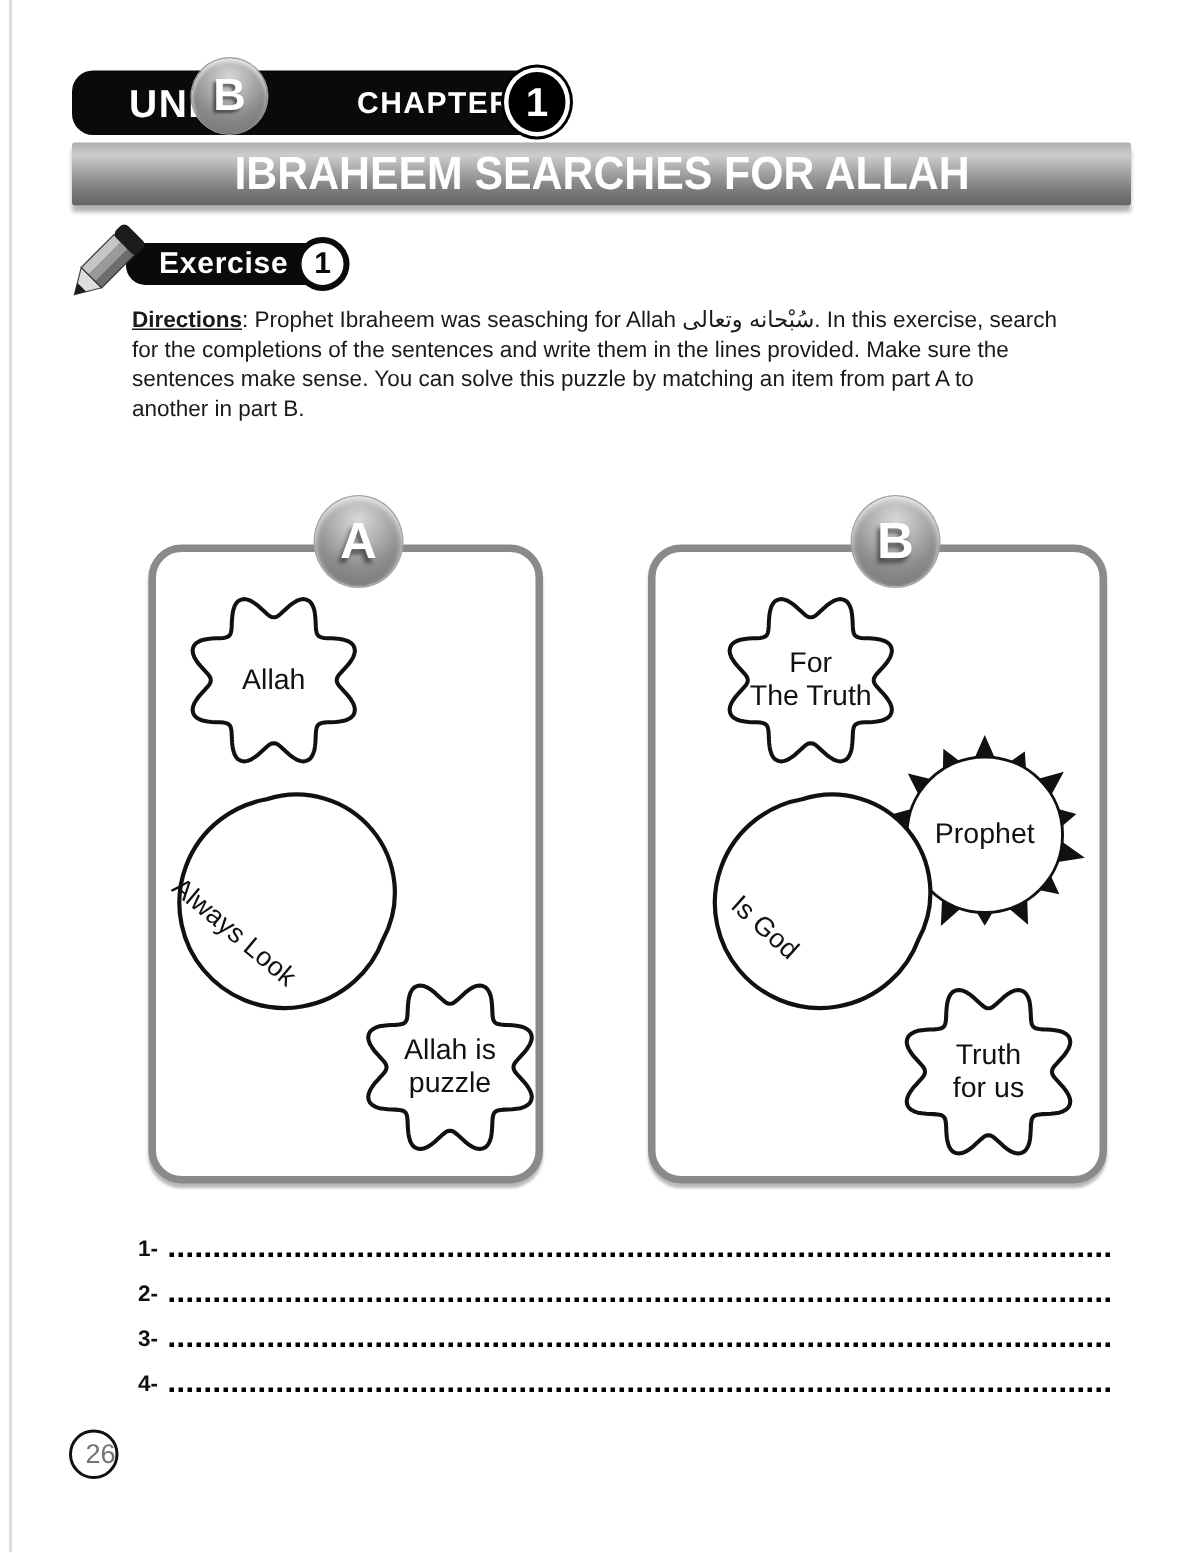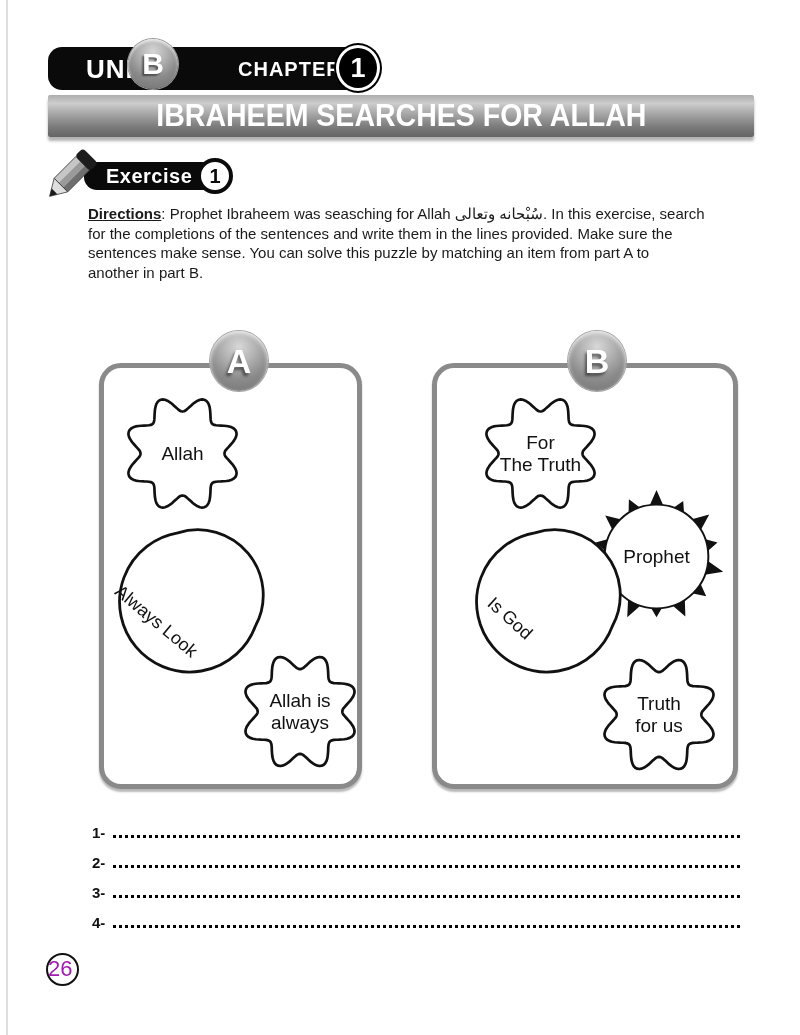--- a/index.html
+++ b/index.html
@@ -82,21 +82,21 @@
   .cres-path { fill:#fff; stroke:#111; stroke-width:3; stroke-linejoin:round; }
 
   
   .answers { position:absolute; left:92px; top:812px; width:648px; }
   .ans-row { height:30px; display:flex; align-items:flex-end; }
   .ans-num { font-weight:bold; font-size:15px; line-height:15px; margin-bottom:2px; }
   .ans-dots { flex:1; border-bottom:3px dotted #000; margin:0 0 4px 8px; height:10px; }
 
   
   .page-num { position:absolute; left:46px; top:953px; width:33px; height:33px; border-radius:50%;
-              border:2.5px solid #111; text-align:left; line-height:28px; font-size:22px; color:#a21caf; }
+              border:2.5px solid #111; text-align:right; line-height:28px; font-size:18px; color:#737373; }
 </style>
 </head>
 <body>
 
 <div class="page">
   <div class="scan-edge"></div>
 
   <div class="unit-bar">
     <span class="unit-label">UNIT</span>
     <span class="unit-badge">B</span>
@@ -142,21 +142,21 @@
       <svg viewBox="0 0 152 152">
           <path class="cres-path" d="M 64 2 A 75 75 0 1 0 147 102 A 70 70 0 0 0 64 2 Z"></path>
         </svg>
       <div class="cres-text">Always Look</div>
     </div>
     <div class="shape shape-star2">
       <svg viewBox="0 0 140 140">
           <path class="wavy-path" d="M117.0,70.0L117.3,71.7L118.2,73.4L119.7,75.2L121.5,77.2L123.6,79.5L125.7,81.8L127.6,84.4L129.2,87.0L130.2,89.6L130.6,92.0L130.2,94.3L129.2,96.4L127.5,98.0L125.2,99.3L122.4,100.3L119.3,100.8L116.2,101.1L113.1,101.3L110.2,101.4L107.6,101.6L105.5,102.0L103.9,102.7L102.7,103.9L102.0,105.5L101.6,107.6L101.4,110.2L101.3,113.1L101.1,116.2L100.8,119.3L100.3,122.4L99.3,125.2L98.0,127.5L96.4,129.2L94.3,130.2L92.0,130.6L89.6,130.2L87.0,129.2L84.4,127.6L81.8,125.7L79.5,123.6L77.2,121.5L75.2,119.7L73.4,118.2L71.7,117.3L70.0,117.0L68.3,117.3L66.6,118.2L64.8,119.7L62.8,121.5L60.5,123.6L58.2,125.7L55.6,127.6L53.0,129.2L50.4,130.2L48.0,130.6L45.7,130.2L43.6,129.2L42.0,127.5L40.7,125.2L39.8,122.4L39.2,119.3L38.9,116.2L38.7,113.1L38.6,110.2L38.4,107.6L38.0,105.5L37.3,103.9L36.1,102.7L34.5,102.0L32.4,101.6L29.8,101.4L26.9,101.3L23.8,101.1L20.7,100.8L17.6,100.3L14.8,99.3L12.5,98.0L10.8,96.4L9.8,94.3L9.4,92.0L9.8,89.6L10.8,87.0L12.4,84.4L14.3,81.8L16.4,79.5L18.5,77.2L20.3,75.2L21.8,73.4L22.7,71.7L23.0,70.0L22.7,68.3L21.8,66.6L20.3,64.8L18.5,62.8L16.4,60.5L14.3,58.2L12.4,55.6L10.8,53.0L9.8,50.4L9.4,48.0L9.8,45.7L10.8,43.6L12.5,42.0L14.8,40.7L17.6,39.7L20.7,39.2L23.8,38.9L26.9,38.7L29.8,38.6L32.4,38.4L34.5,38.0L36.1,37.3L37.3,36.1L38.0,34.5L38.4,32.4L38.6,29.8L38.7,26.9L38.9,23.8L39.2,20.7L39.8,17.6L40.7,14.8L42.0,12.5L43.6,10.8L45.7,9.8L48.0,9.4L50.4,9.8L53.0,10.8L55.6,12.4L58.2,14.3L60.5,16.4L62.8,18.5L64.8,20.3L66.6,21.8L68.3,22.7L70.0,23.0L71.7,22.7L73.4,21.8L75.2,20.3L77.2,18.5L79.5,16.4L81.8,14.3L84.4,12.4L87.0,10.8L89.6,9.8L92.0,9.4L94.3,9.8L96.4,10.8L98.0,12.5L99.3,14.8L100.3,17.6L100.8,20.7L101.1,23.8L101.3,26.9L101.4,29.8L101.6,32.4L102.0,34.5L102.7,36.1L103.9,37.3L105.5,38.0L107.6,38.4L110.2,38.6L113.1,38.7L116.2,38.9L119.3,39.2L122.4,39.8L125.2,40.7L127.5,42.0L129.2,43.6L130.2,45.7L130.6,48.0L130.2,50.4L129.2,53.0L127.6,55.6L125.7,58.2L123.6,60.5L121.5,62.8L119.7,64.8L118.2,66.6L117.3,68.3L117.0,70.0Z"></path>
         </svg>
       <div class="shape-text">Allah is
-always</div>
+puzzle</div>
     </div>
   </div>
 
   <div class="panel panel-b">
     <div class="shape shape-star1">
       <svg viewBox="0 0 140 140">
           <path class="wavy-path" d="M117.0,70.0L117.3,71.7L118.2,73.4L119.7,75.2L121.5,77.2L123.6,79.5L125.7,81.8L127.6,84.4L129.2,87.0L130.2,89.6L130.6,92.0L130.2,94.3L129.2,96.4L127.5,98.0L125.2,99.3L122.4,100.3L119.3,100.8L116.2,101.1L113.1,101.3L110.2,101.4L107.6,101.6L105.5,102.0L103.9,102.7L102.7,103.9L102.0,105.5L101.6,107.6L101.4,110.2L101.3,113.1L101.1,116.2L100.8,119.3L100.3,122.4L99.3,125.2L98.0,127.5L96.4,129.2L94.3,130.2L92.0,130.6L89.6,130.2L87.0,129.2L84.4,127.6L81.8,125.7L79.5,123.6L77.2,121.5L75.2,119.7L73.4,118.2L71.7,117.3L70.0,117.0L68.3,117.3L66.6,118.2L64.8,119.7L62.8,121.5L60.5,123.6L58.2,125.7L55.6,127.6L53.0,129.2L50.4,130.2L48.0,130.6L45.7,130.2L43.6,129.2L42.0,127.5L40.7,125.2L39.8,122.4L39.2,119.3L38.9,116.2L38.7,113.1L38.6,110.2L38.4,107.6L38.0,105.5L37.3,103.9L36.1,102.7L34.5,102.0L32.4,101.6L29.8,101.4L26.9,101.3L23.8,101.1L20.7,100.8L17.6,100.3L14.8,99.3L12.5,98.0L10.8,96.4L9.8,94.3L9.4,92.0L9.8,89.6L10.8,87.0L12.4,84.4L14.3,81.8L16.4,79.5L18.5,77.2L20.3,75.2L21.8,73.4L22.7,71.7L23.0,70.0L22.7,68.3L21.8,66.6L20.3,64.8L18.5,62.8L16.4,60.5L14.3,58.2L12.4,55.6L10.8,53.0L9.8,50.4L9.4,48.0L9.8,45.7L10.8,43.6L12.5,42.0L14.8,40.7L17.6,39.7L20.7,39.2L23.8,38.9L26.9,38.7L29.8,38.6L32.4,38.4L34.5,38.0L36.1,37.3L37.3,36.1L38.0,34.5L38.4,32.4L38.6,29.8L38.7,26.9L38.9,23.8L39.2,20.7L39.8,17.6L40.7,14.8L42.0,12.5L43.6,10.8L45.7,9.8L48.0,9.4L50.4,9.8L53.0,10.8L55.6,12.4L58.2,14.3L60.5,16.4L62.8,18.5L64.8,20.3L66.6,21.8L68.3,22.7L70.0,23.0L71.7,22.7L73.4,21.8L75.2,20.3L77.2,18.5L79.5,16.4L81.8,14.3L84.4,12.4L87.0,10.8L89.6,9.8L92.0,9.4L94.3,9.8L96.4,10.8L98.0,12.5L99.3,14.8L100.3,17.6L100.8,20.7L101.1,23.8L101.3,26.9L101.4,29.8L101.6,32.4L102.0,34.5L102.7,36.1L103.9,37.3L105.5,38.0L107.6,38.4L110.2,38.6L113.1,38.7L116.2,38.9L119.3,39.2L122.4,39.8L125.2,40.7L127.5,42.0L129.2,43.6L130.2,45.7L130.6,48.0L130.2,50.4L129.2,53.0L127.6,55.6L125.7,58.2L123.6,60.5L121.5,62.8L119.7,64.8L118.2,66.6L117.3,68.3L117.0,70.0Z"></path>
         </svg>
       <div class="shape-text">For
 The Truth</div>

